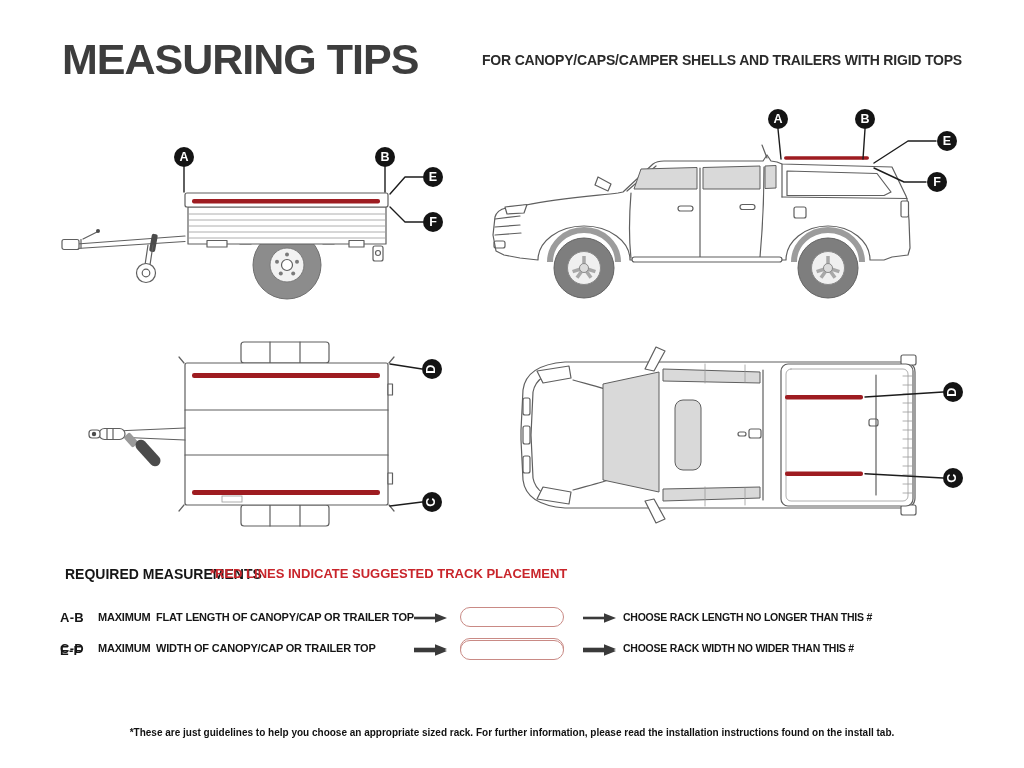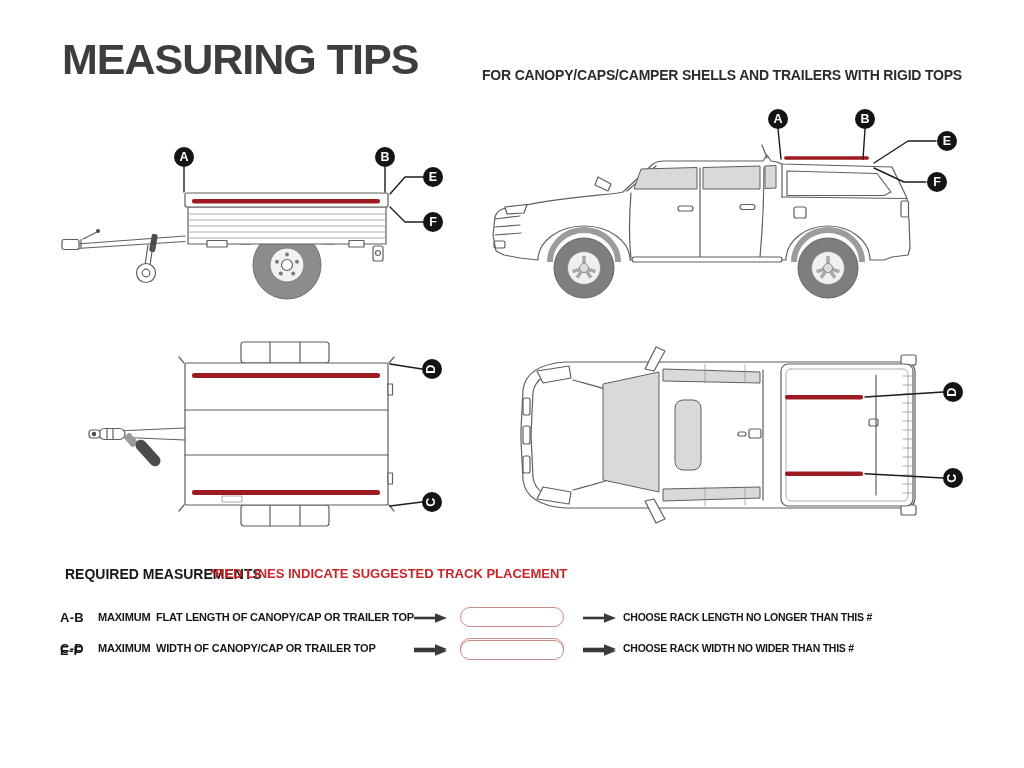--- a/index.html
+++ b/index.html
@@ -1,21 +1,21 @@
 <!DOCTYPE html>
 <html><head>
 <meta charset="utf-8">
 <style>
   html,body{margin:0;padding:0;background:#fff;}
   .page{position:relative;width:1024px;height:768px;background:#ffffff;overflow:hidden;
         font-family:"Liberation Sans",sans-serif;color:#1a1a1a;}
 
   .title{position:absolute;left:62px;top:38px;font-size:43px;font-weight:bold;
          letter-spacing:-1px;color:#3d3d3d;line-height:1;}
-  .subtitle{position:absolute;left:482px;top:67px;font-size:14px;font-weight:bold;
+  .subtitle{position:absolute;left:482px;top:52px;font-size:14px;font-weight:bold;
             letter-spacing:-0.2px;color:#2b2b2b;}
 
   svg.diag{position:absolute;overflow:visible;}
   #svg-ts{left:55px;top:112px;}
   #svg-ck{left:480px;top:100px;}
   #svg-tt{left:55px;top:330px;}
   #svg-ct{left:495px;top:338px;}
 
   .ln{fill:none;stroke:#5f5f5f;stroke-width:1.2;stroke-linecap:round;stroke-linejoin:round;}
   .lnthin{fill:none;stroke:#9a9a9a;stroke-width:0.8;stroke-linecap:round;}
@@ -337,14 +337,15 @@
         <line x1="1" y1="6" x2="23" y2="6"></line>
         <polygon points="22,1.2 34,6 22,10.8"></polygon>
       </svg>
     <div class="pill"></div>
     <svg class="arrow arr2" width="34" height="12" viewBox="0 0 34 12">
         <line x1="1" y1="6" x2="23" y2="6"></line>
         <polygon points="22,1.2 34,6 22,10.8"></polygon>
       </svg>
   </div>
 
+  <div class="footnote">*These are just guidelines to help you choose an appropriate sized rack. For further information, please read the installation instructions found on the install tab.</div>
 
 </div>
 
 </body></html>

